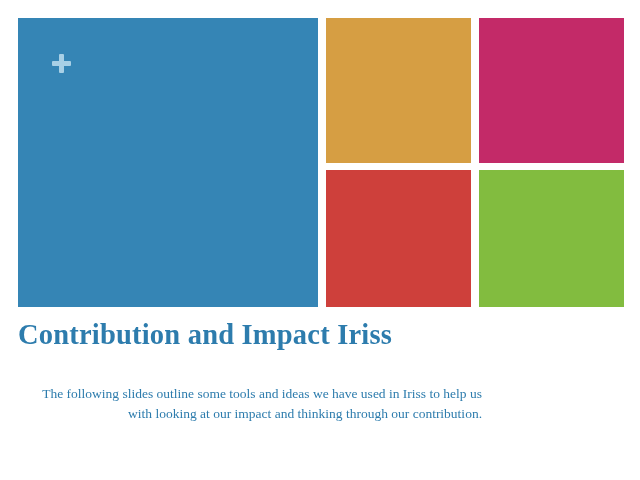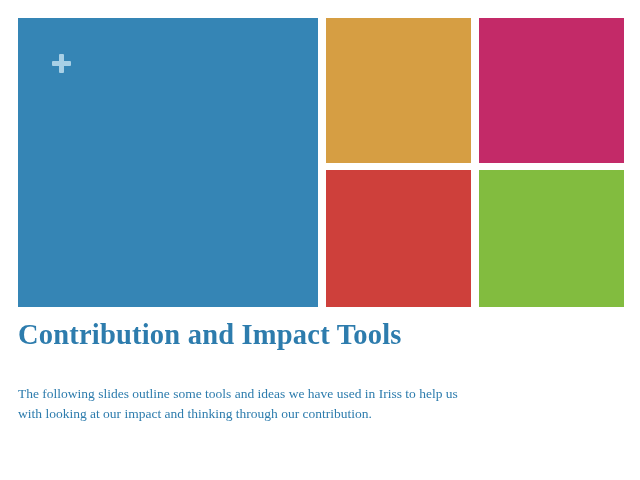--- a/index.html
+++ b/index.html
@@ -119,20 +119,21 @@
   
   .body-text {
     position: absolute;
     left: 18px;
     top: 384px;
     width: 464px;
     font-family: "Liberation Serif", serif;
     font-size: 13.5px;
     line-height: 19.5px;
     color: #2d7cad;
+    text-align: right;
   }
 
   
   .logo {
     position: absolute;
     left: 498px;
     top: 338px;
     width: 132px;
     height: 96px;
   }
@@ -181,18 +182,18 @@
       </div>
     </div>
 
     <div class="block block-orange"></div>
     <div class="block block-pink"></div>
     <div class="block block-red"></div>
     <div class="block block-green"></div>
 
   </div>
 
-  <div class="title">Contribution and Impact Tools</div>
+  <div class="title">Contribution and Impact Iriss</div>
 
   <div class="body-text">The following slides outline some tools and ideas we have used in Iriss to help us with looking at our impact and thinking through our contribution.</div>
 
 
 </div>
 
 </body></html>

